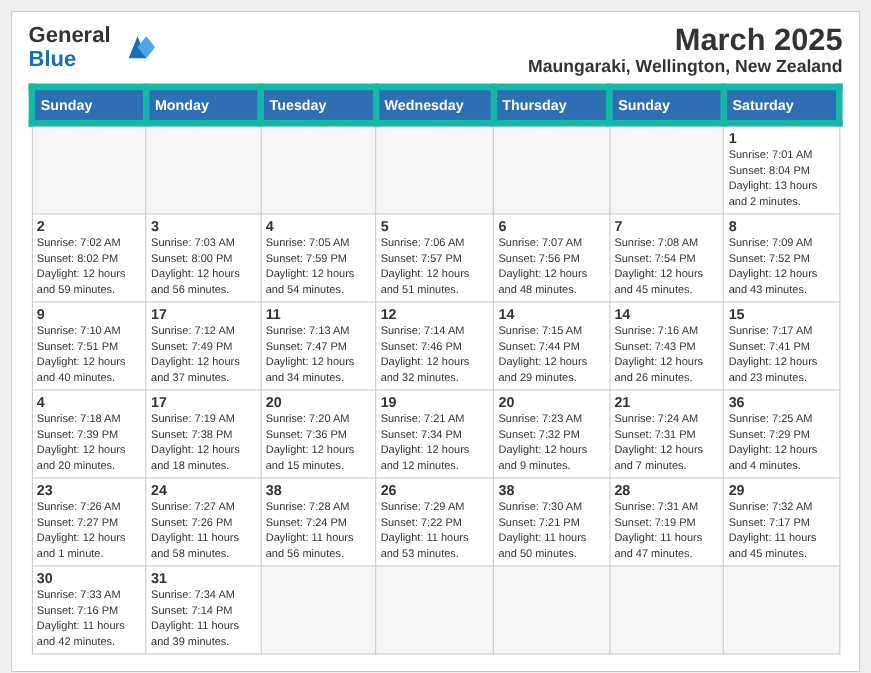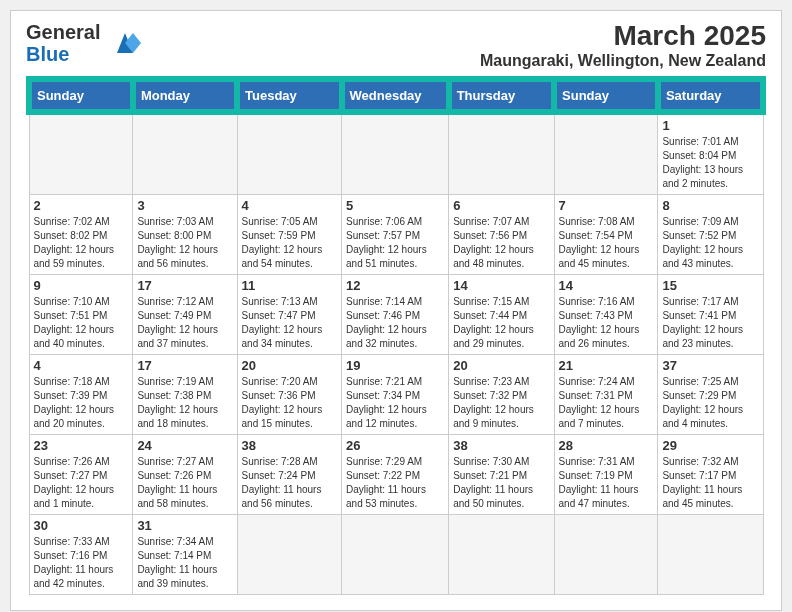--- a/index.html
+++ b/index.html
@@ -208,21 +208,21 @@
           </td>
           <td>
             <span class="day-number">20</span>
             <div class="day-info">Sunrise: 7:23 AM<br>Sunset: 7:32 PM<br>Daylight: 12 hours<br>and 9 minutes.</div>
           </td>
           <td>
             <span class="day-number">21</span>
             <div class="day-info">Sunrise: 7:24 AM<br>Sunset: 7:31 PM<br>Daylight: 12 hours<br>and 7 minutes.</div>
           </td>
           <td>
-            <span class="day-number">37</span>
+            <span class="day-number">36</span>
             <div class="day-info">Sunrise: 7:25 AM<br>Sunset: 7:29 PM<br>Daylight: 12 hours<br>and 4 minutes.</div>
           </td>
         </tr>
         <tr>
           <td>
             <span class="day-number">23</span>
             <div class="day-info">Sunrise: 7:26 AM<br>Sunset: 7:27 PM<br>Daylight: 12 hours<br>and 1 minute.</div>
           </td>
           <td>
             <span class="day-number">24</span>

